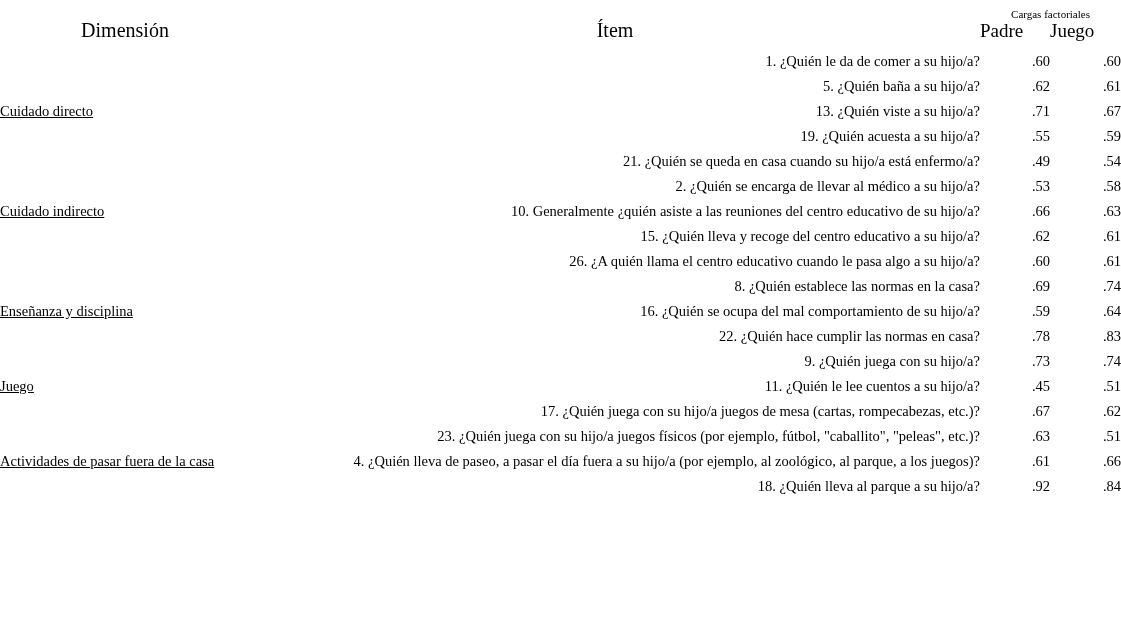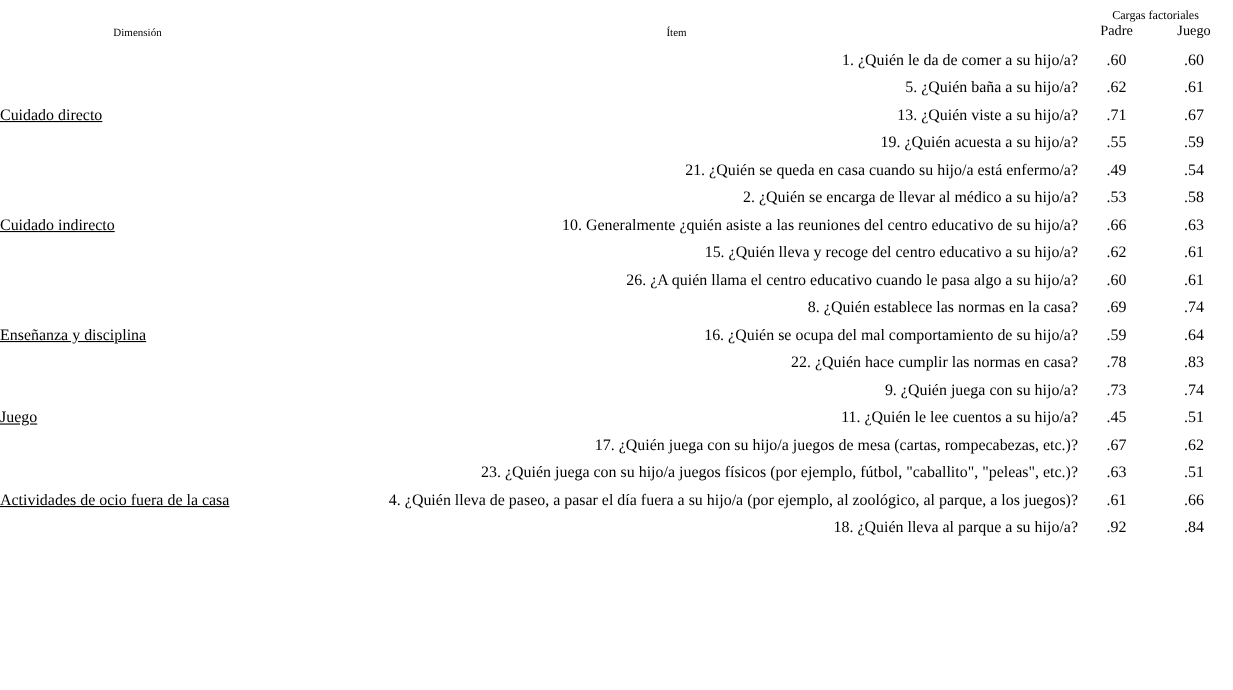--- a/index.html
+++ b/index.html
@@ -42,27 +42,26 @@
   
   .hdr-cargas {
     text-align: center;
     font-weight: bold;
     font-size: 11px;
     padding-bottom: 2px;
   }
   .hdr-dim, .hdr-item {
     text-align: center;
     font-weight: bold;
-    font-size: 10px;
+    font-size: 20px;
     padding-bottom: 4px;
   }
   .hdr-sub {
-    text-align: center;
     font-weight: bold;
-    font-size: 13px;
+    font-size: 19px;
     padding-bottom: 6px;
   }
   .spacer-row td { height: 7px; }
 
   
   tr.data-row td {
     height: 25px;
     vertical-align: middle;
     font-size: 14.5px;
   }
@@ -71,21 +70,21 @@
     padding-left: 6px;
     white-space: nowrap;
     text-decoration: underline;
   }
   td.item-cell {
     text-align: right;
     padding-left: 2px;
     white-space: nowrap;
   }
   td.load-cell {
-    text-align: center;
+    text-align: right;
   }
 </style>
 </head>
 <body>
 
 <div class="page">
   <table class="factor-table">
     <colgroup>
       <col class="c-dim">
       <col class="c-item">
@@ -200,21 +199,21 @@
         <td class="load-cell">.67</td>
         <td class="load-cell">.62</td>
       </tr>
       <tr class="data-row">
         <td class="dim-cell"></td>
         <td class="item-cell">23. ¿Quién juega con su hijo/a juegos físicos (por ejemplo, fútbol, "caballito", "peleas", etc.)?</td>
         <td class="load-cell">.63</td>
         <td class="load-cell">.51</td>
       </tr>
       <tr class="data-row">
-        <td class="dim-cell">Actividades de ocio fuera de la casa</td>
+        <td class="dim-cell">Actividades de pasar fuera de la casa</td>
         <td class="item-cell">4. ¿Quién lleva de paseo, a pasar el día fuera a su hijo/a (por ejemplo, al zoológico, al parque, a los juegos)?</td>
         <td class="load-cell">.61</td>
         <td class="load-cell">.66</td>
       </tr>
       <tr class="data-row">
         <td class="dim-cell"></td>
         <td class="item-cell">18. ¿Quién lleva al parque a su hijo/a?</td>
         <td class="load-cell">.92</td>
         <td class="load-cell">.84</td>
       </tr>

